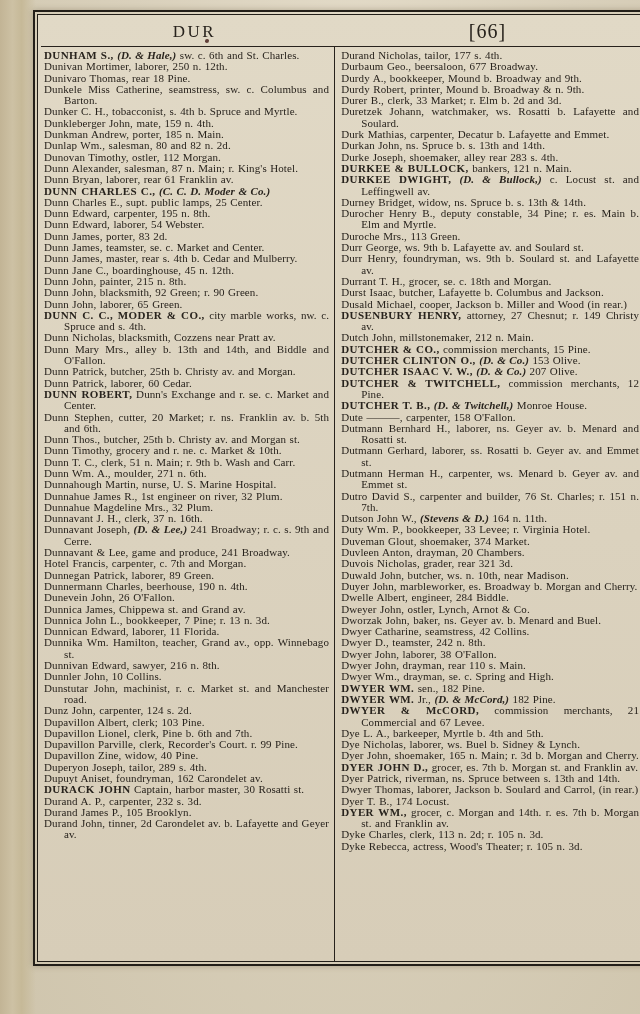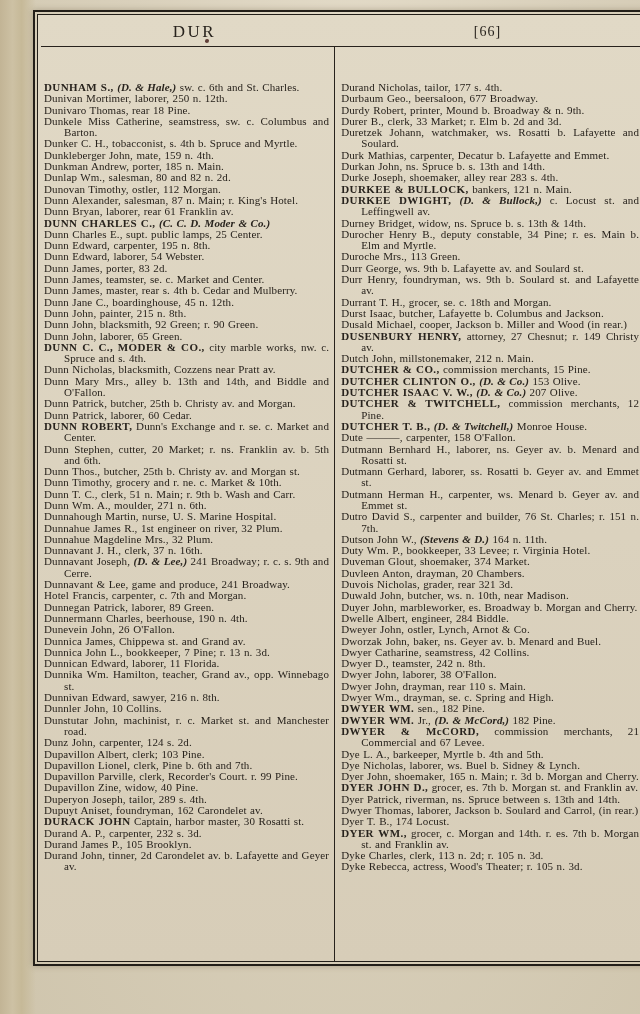--- a/index.html
+++ b/index.html
@@ -30,39 +30,38 @@
     box-sizing: border-box;
     display: flex; flex-direction: column;
   }
   .running-head {
     display: flex; align-items: center;
     height: 29px; flex: 0 0 29px;
     font-size: 17px; letter-spacing: 2.5px;
     padding: 2px 10px 0 10px;
   }
   .running-head .h-left, .running-head .h-right { flex: 1 1 0; text-align: center; }
-  .running-head .h-center { flex: 1 1 0; text-align: center; letter-spacing: 1px; font-size: 14px; }
+  .running-head .h-center { flex: 1 1 0; text-align: center; letter-spacing: 1px; font-size: 20px; }
   .head-rule {
     flex: 0 0 auto;
     border-bottom: 1.4px solid #27221c;
     margin: 0 3px;
   }
   .cols {
     flex: 1 1 auto;
     display: flex;
     overflow: hidden;
   }
   .col {
     overflow: hidden;
     padding: 3px 5px 0 6px;
     font-size: 11px;
     line-height: 11.3px;
     word-spacing: 0.6px;
     letter-spacing: 0.1px;
-    margin-top: 32px;
   }
   .col-left  { flex: 0 0 285px; }
   .col-right { flex: 1 1 auto; }
   .col-divider {
     flex: 0 0 1.2px;
     background: #27221c;
   }
   .entry {
     text-align: justify;
     padding-left: 20px;
@@ -152,20 +151,21 @@
           <div class="entry">Dupuyt Aniset, foundryman, 162 Carondelet av.</div>
           <div class="entry"><span class="lead">DURACK JOHN</span> Captain, harbor master, 30 Rosatti st.</div>
           <div class="entry">Durand A. P., carpenter, 232 s. 3d.</div>
           <div class="entry">Durand James P., 105 Brooklyn.</div>
           <div class="entry">Durand John, tinner, 2d Carondelet av. b. Lafayette and Geyer av.</div>
         </div>
       <div class="col-divider"></div>
       <div class="col col-right">
           <div class="entry">Durand Nicholas, tailor, 177 s. 4th.</div>
           <div class="entry">Durbaum Geo., beersaloon, 677 Broadway.</div>
+          <div class="entry">Durdy A., bookkeeper, Mound b. Broadway and 9th.</div>
           <div class="entry">Durdy Robert, printer, Mound b. Broadway &amp; n. 9th.</div>
           <div class="entry">Durer B., clerk, 33 Market; r. Elm b. 2d and 3d.</div>
           <div class="entry">Duretzek Johann, watchmaker, ws. Rosatti b. Lafayette and Soulard.</div>
           <div class="entry">Durk Mathias, carpenter, Decatur b. Lafayette and Emmet.</div>
           <div class="entry">Durkan John, ns. Spruce b. s. 13th and 14th.</div>
           <div class="entry">Durke Joseph, shoemaker, alley rear 283 s. 4th.</div>
           <div class="entry"><span class="lead">DURKEE &amp; BULLOCK,</span> bankers, 121 n. Main.</div>
           <div class="entry"><span class="lead">DURKEE DWIGHT,</span> <span class="firm">(D. &amp; Bullock,)</span> c. Locust st. and Leffingwell av.</div>
           <div class="entry">Durney Bridget, widow, ns. Spruce b. s. 13th &amp; 14th.</div>
           <div class="entry">Durocher Henry B., deputy constable, 34 Pine; r. es. Main b. Elm and Myrtle.</div>

